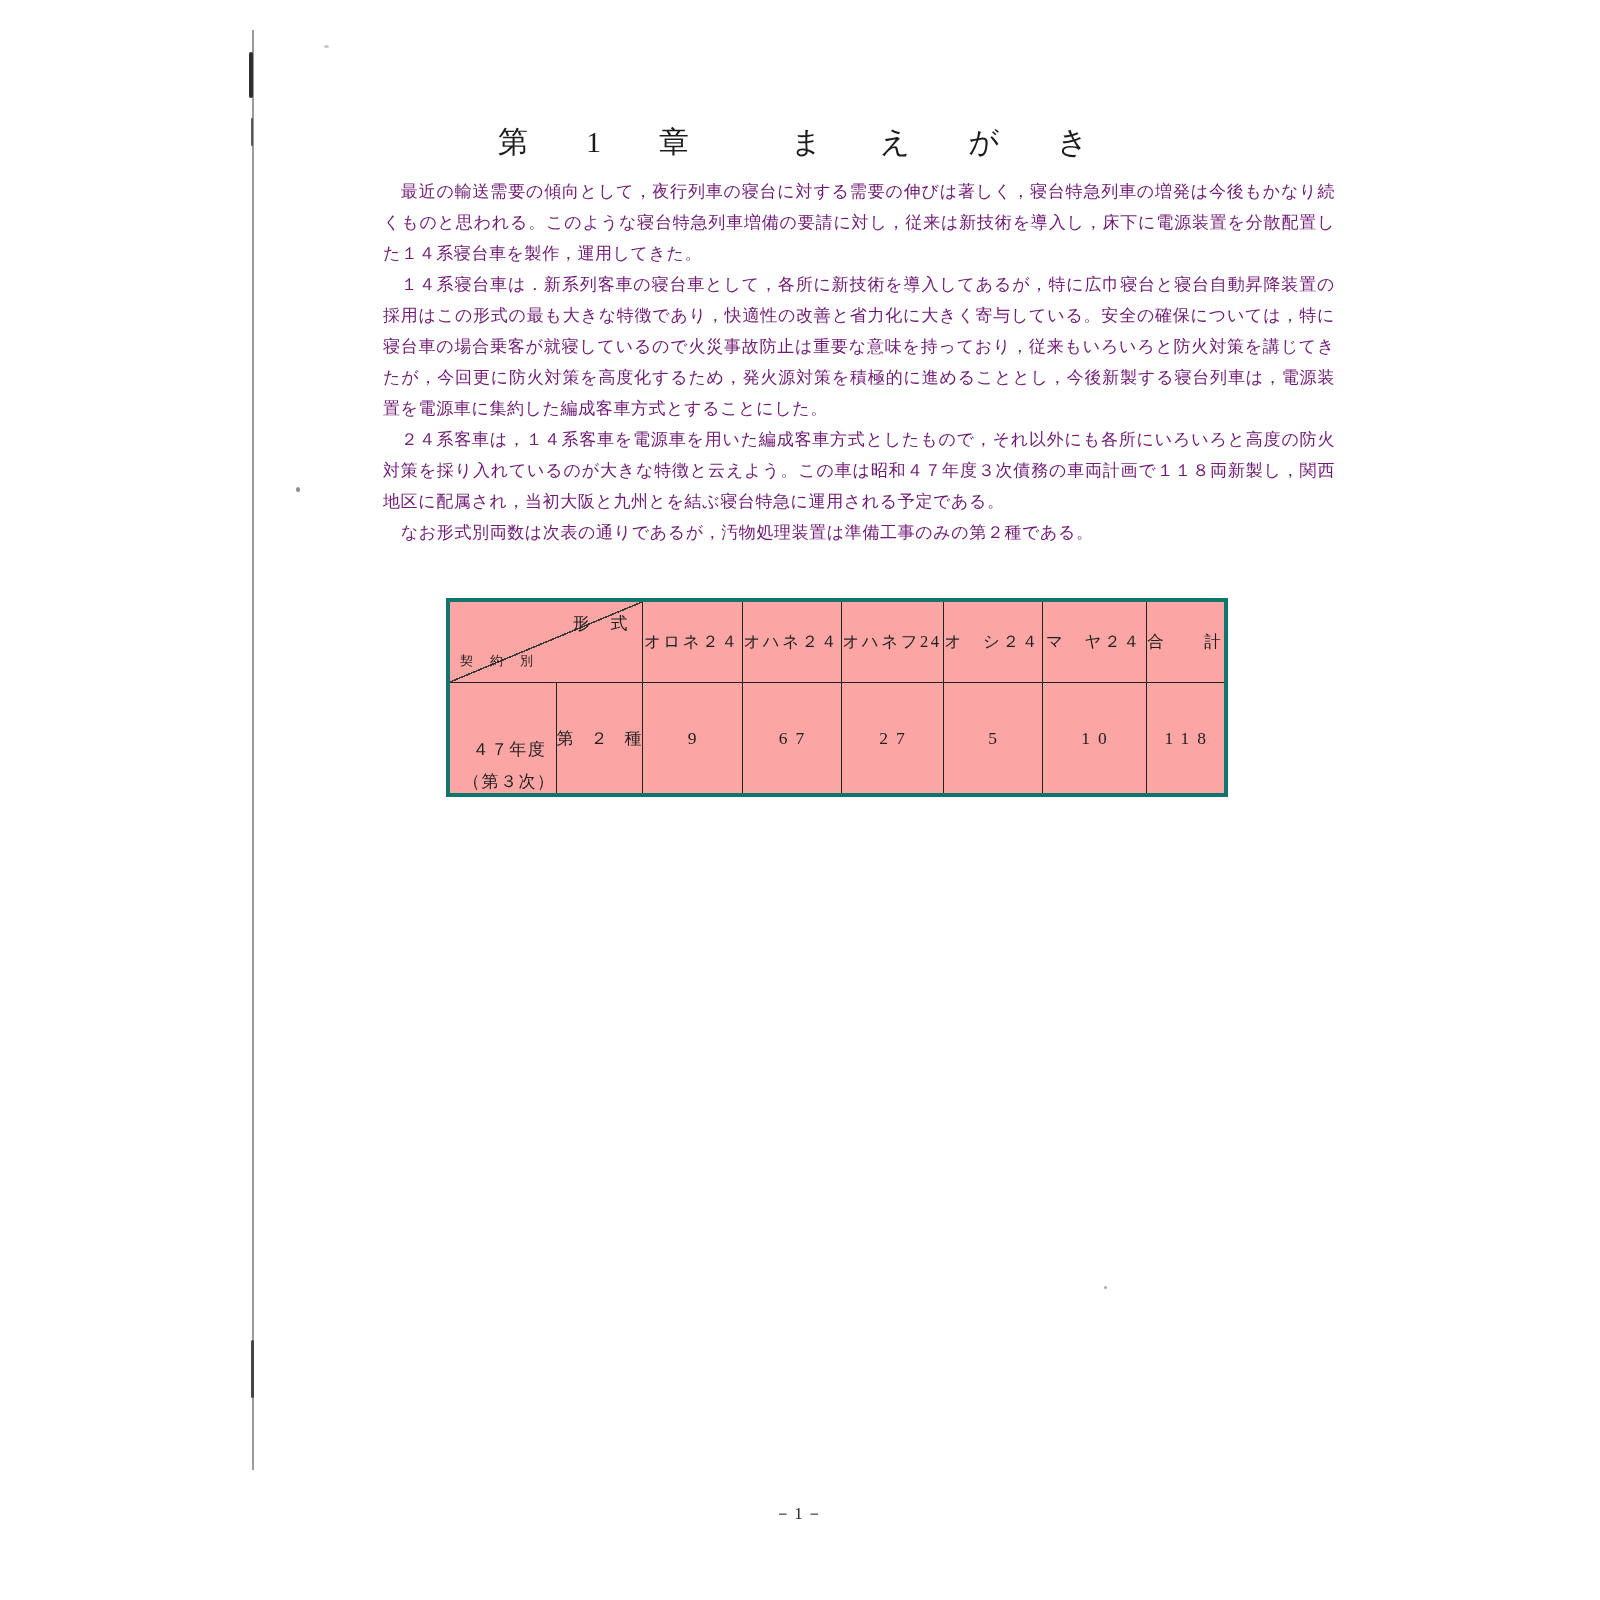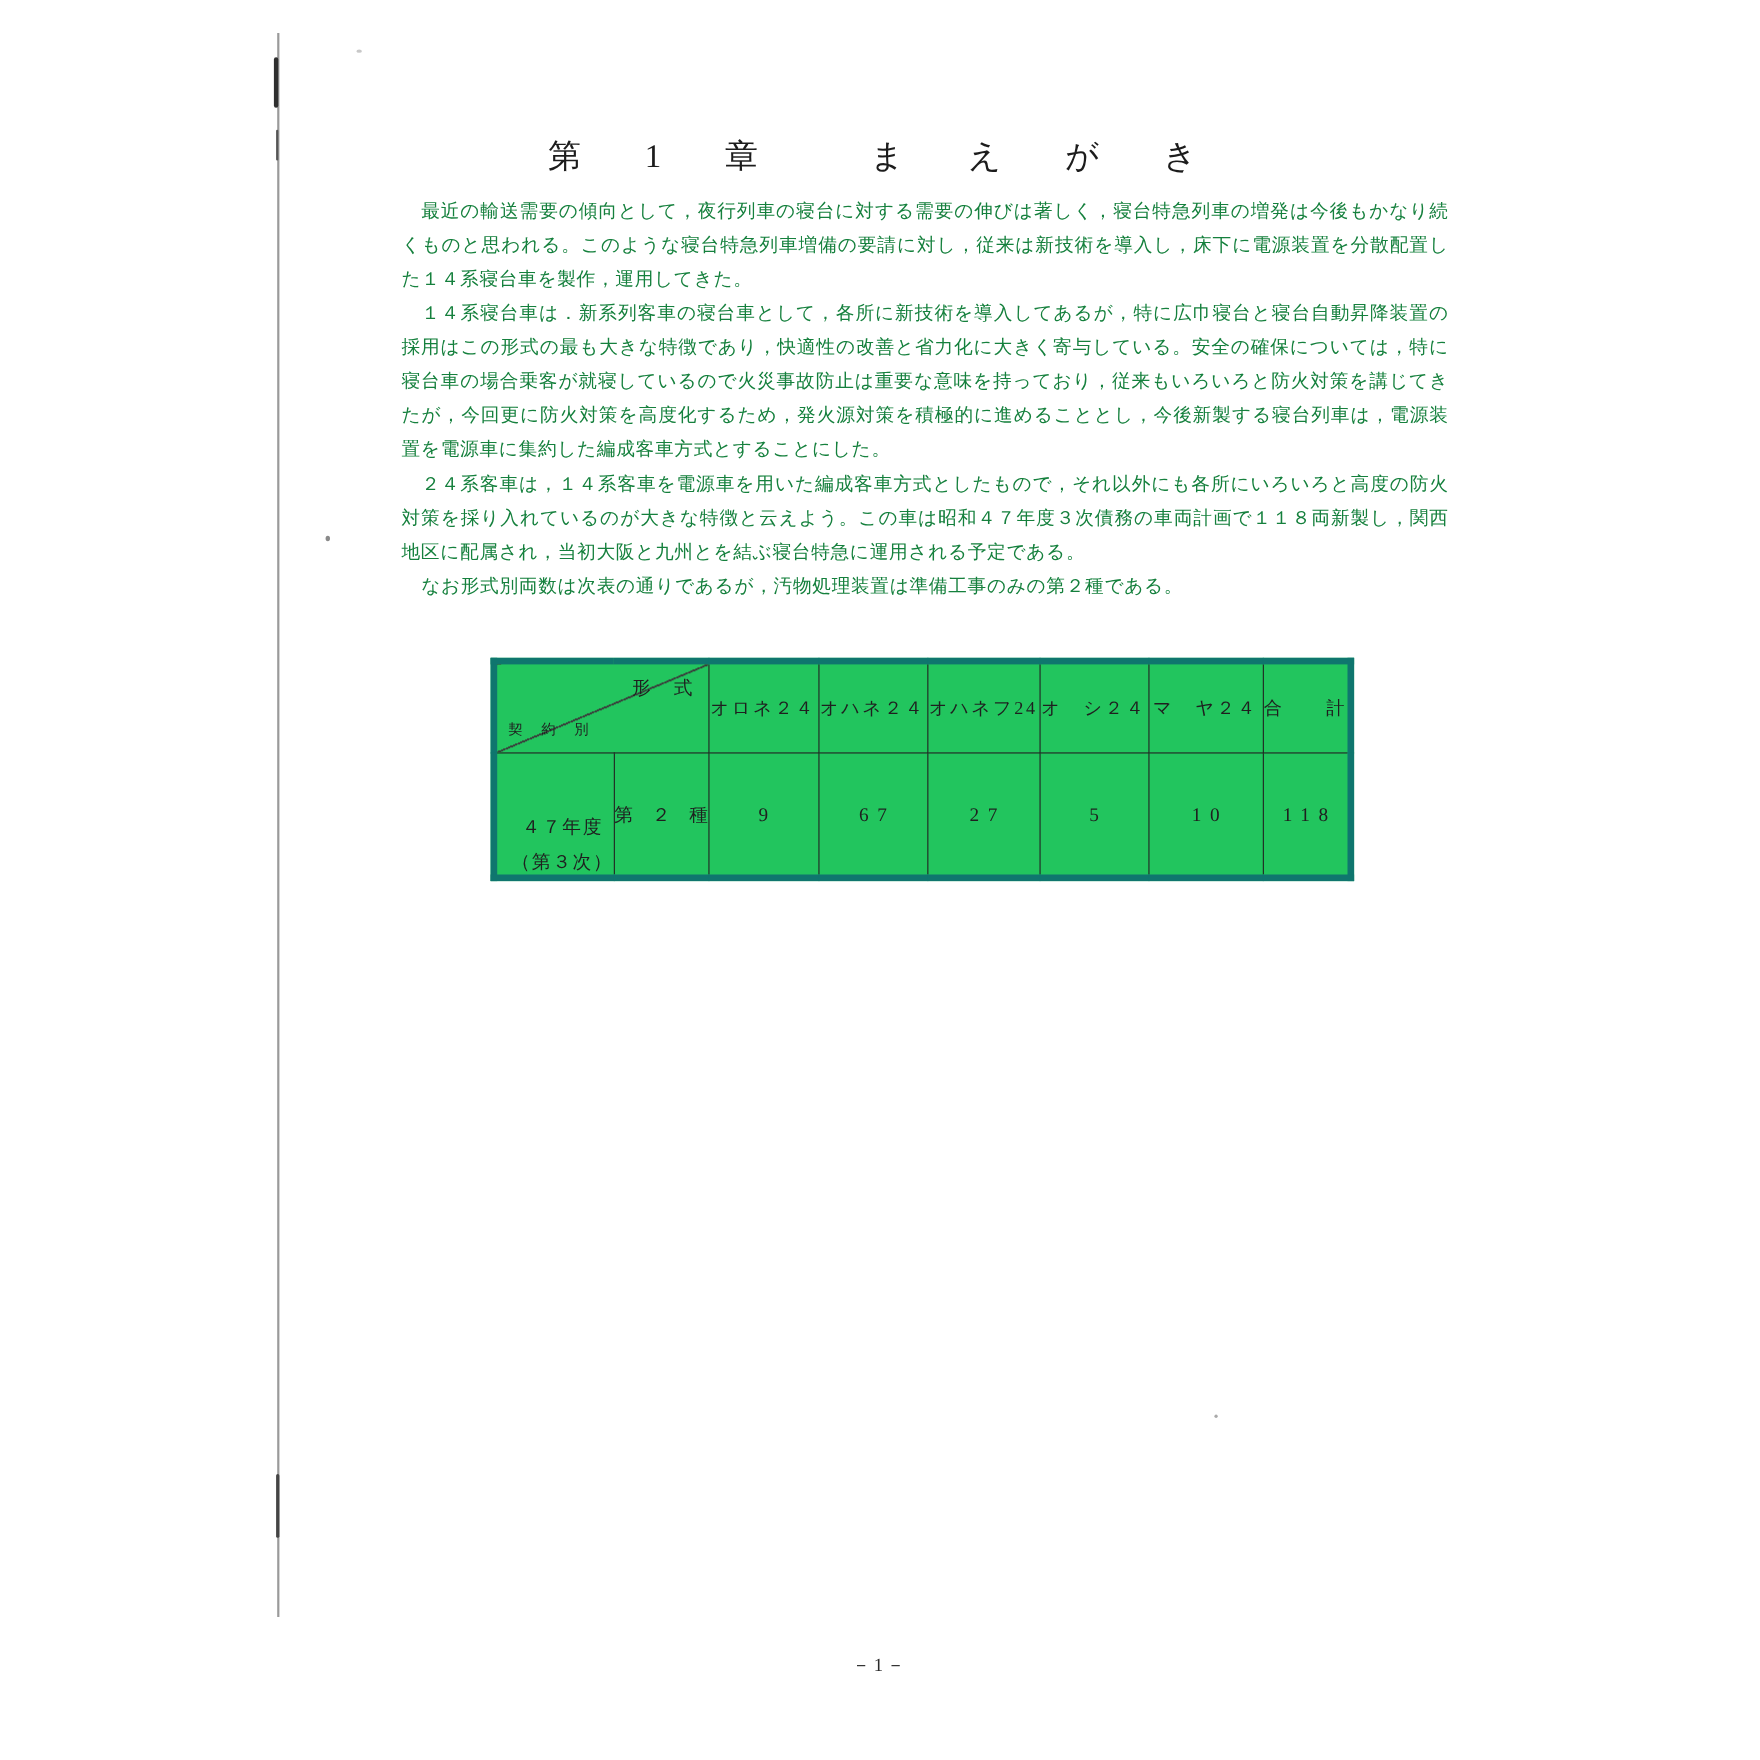--- a/index.html
+++ b/index.html
@@ -43,45 +43,45 @@
     font-weight: 500;
     letter-spacing: 14px;
     color: #1c1c1c;
     white-space: pre;
   }
 
   
   .body-text {
     position: absolute;
     top: 176px;
-    left: 365px;
+    left: 383px;
     width: 952px;
     font-size: 17px;
     line-height: 31px;
     letter-spacing: 0.6px;
-    color: #15803d;
+    color: #701a75;
   }
   .body-text p {
     margin: 0;
     text-indent: 1.05em;
     text-align: justify;
     text-align-last: left;
   }
 
   
   .stock-table-wrap {
     position: absolute;
     left: 446px;
     top: 598px;
   }
   table.stock-table {
     border-collapse: collapse;
     table-layout: fixed;
-    border: 6px solid #0f766e;
-    background: #22c55e;
+    border: 4px solid #0f766e;
+    background: #fca5a5;
     font-size: 17px;
     color: #1f1f1f;
   }
   table.stock-table td {
     border: 1.5px solid #222;
     padding: 0;
     text-align: center;
     vertical-align: middle;
   }
   table.stock-table tr.header-row td { height: 80px; }

